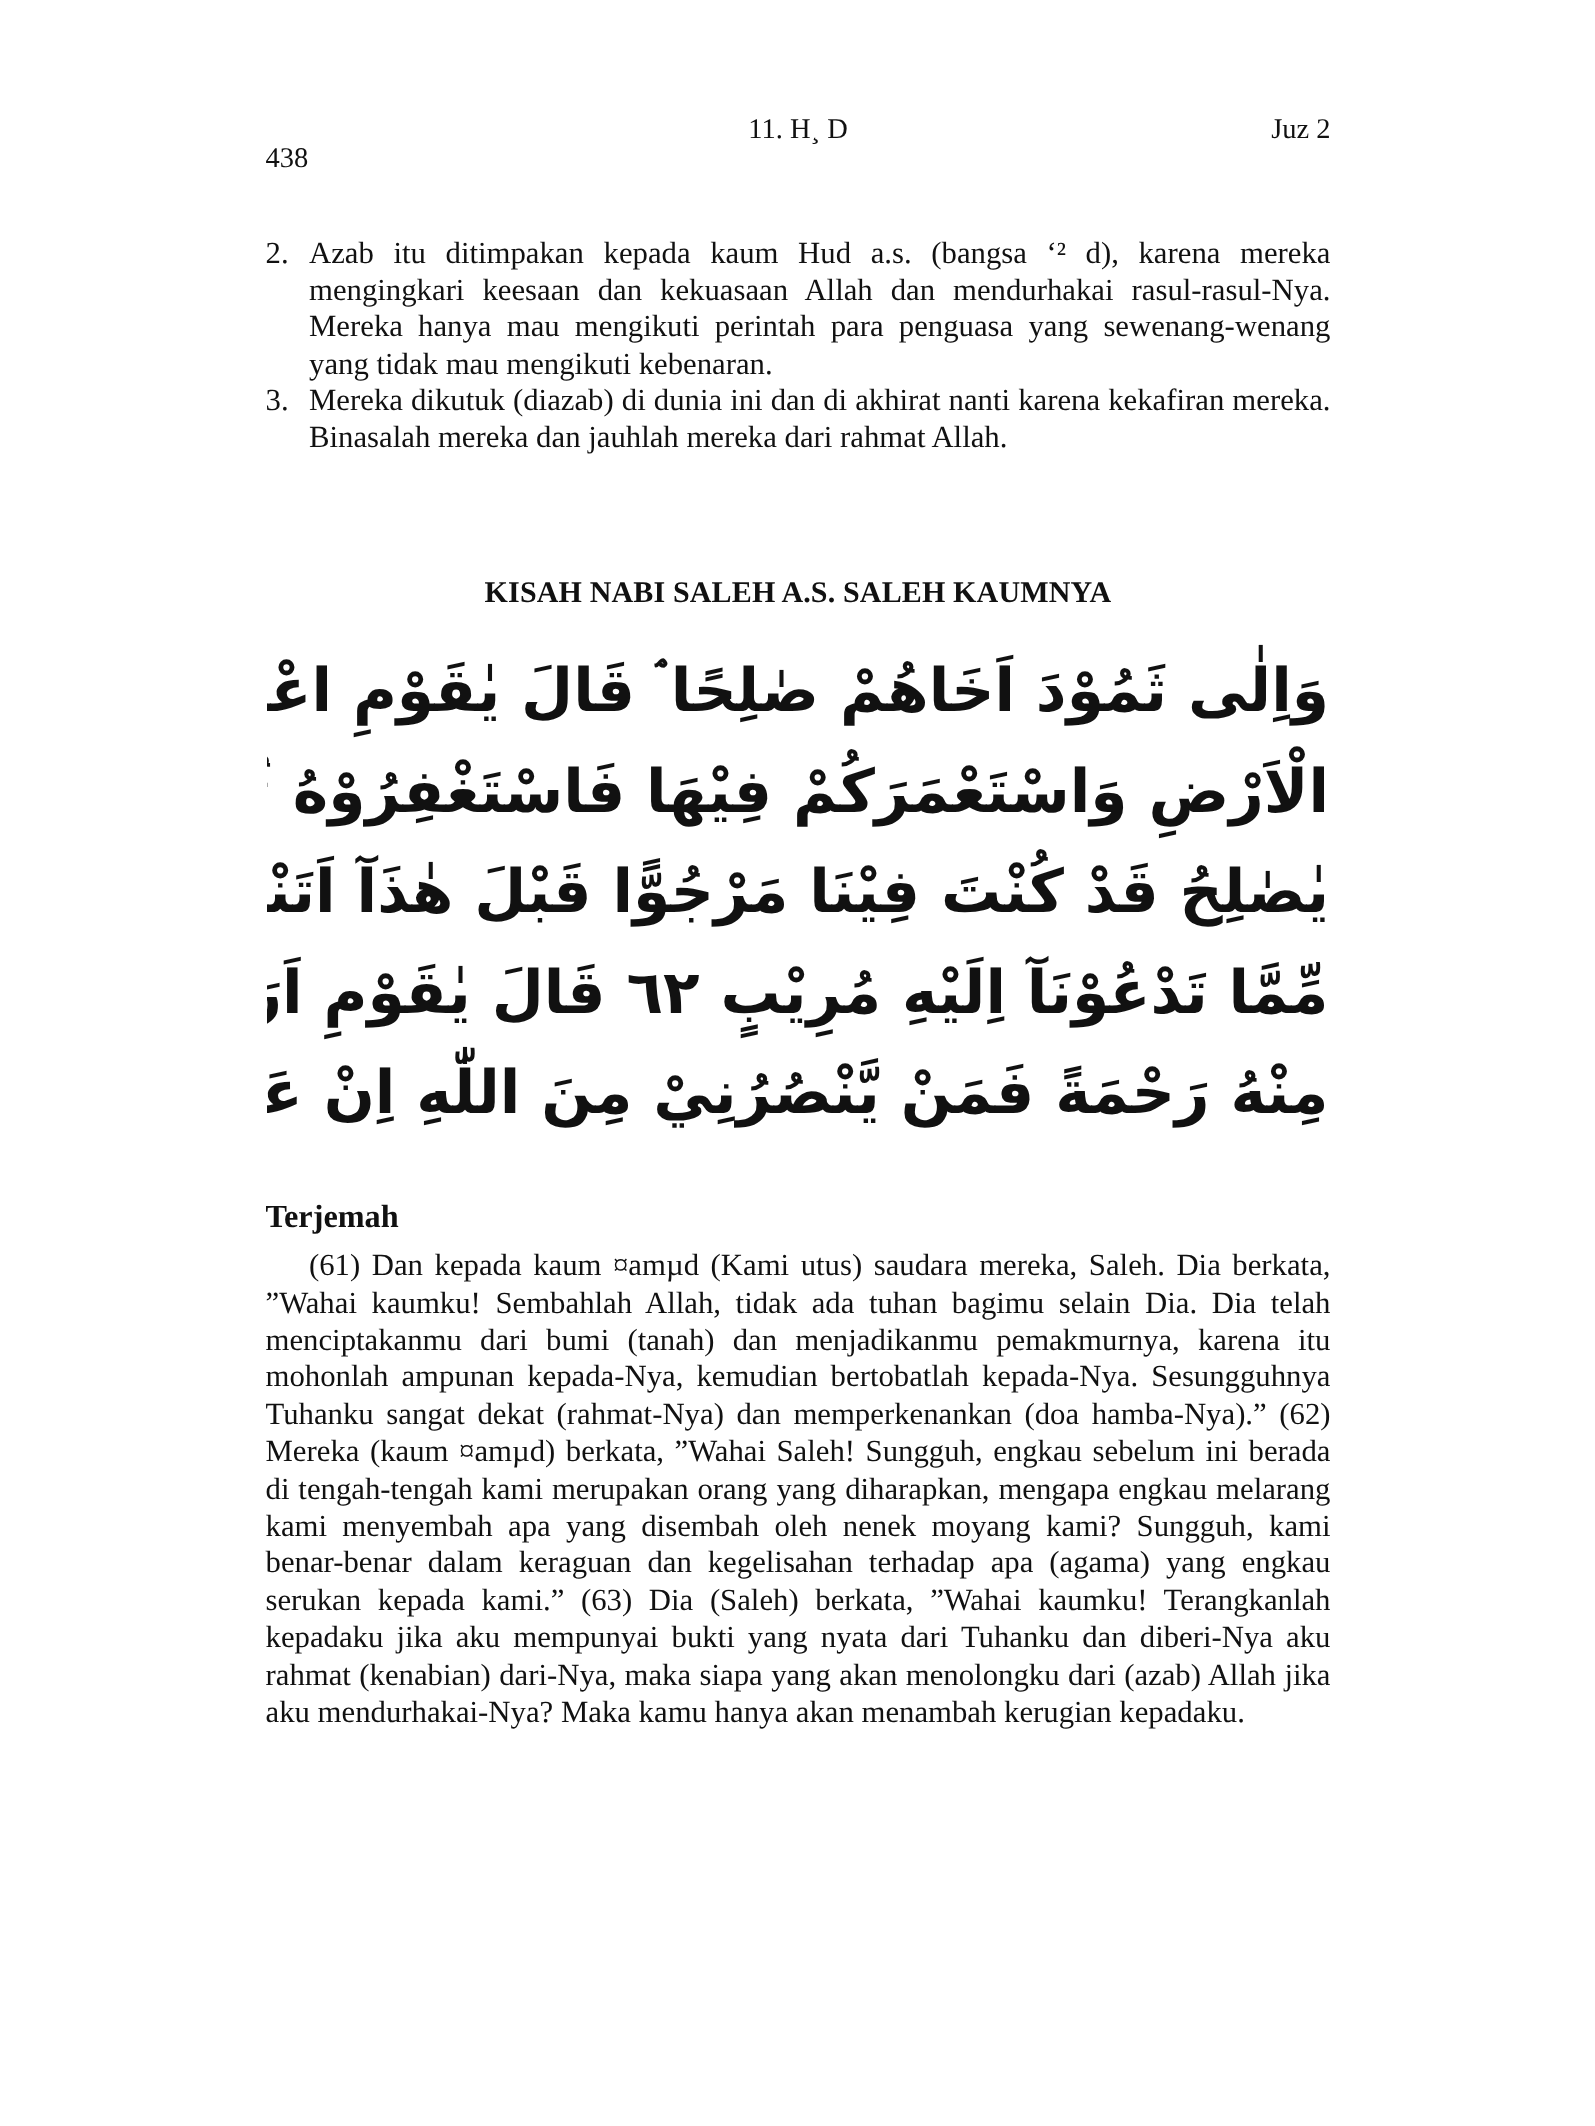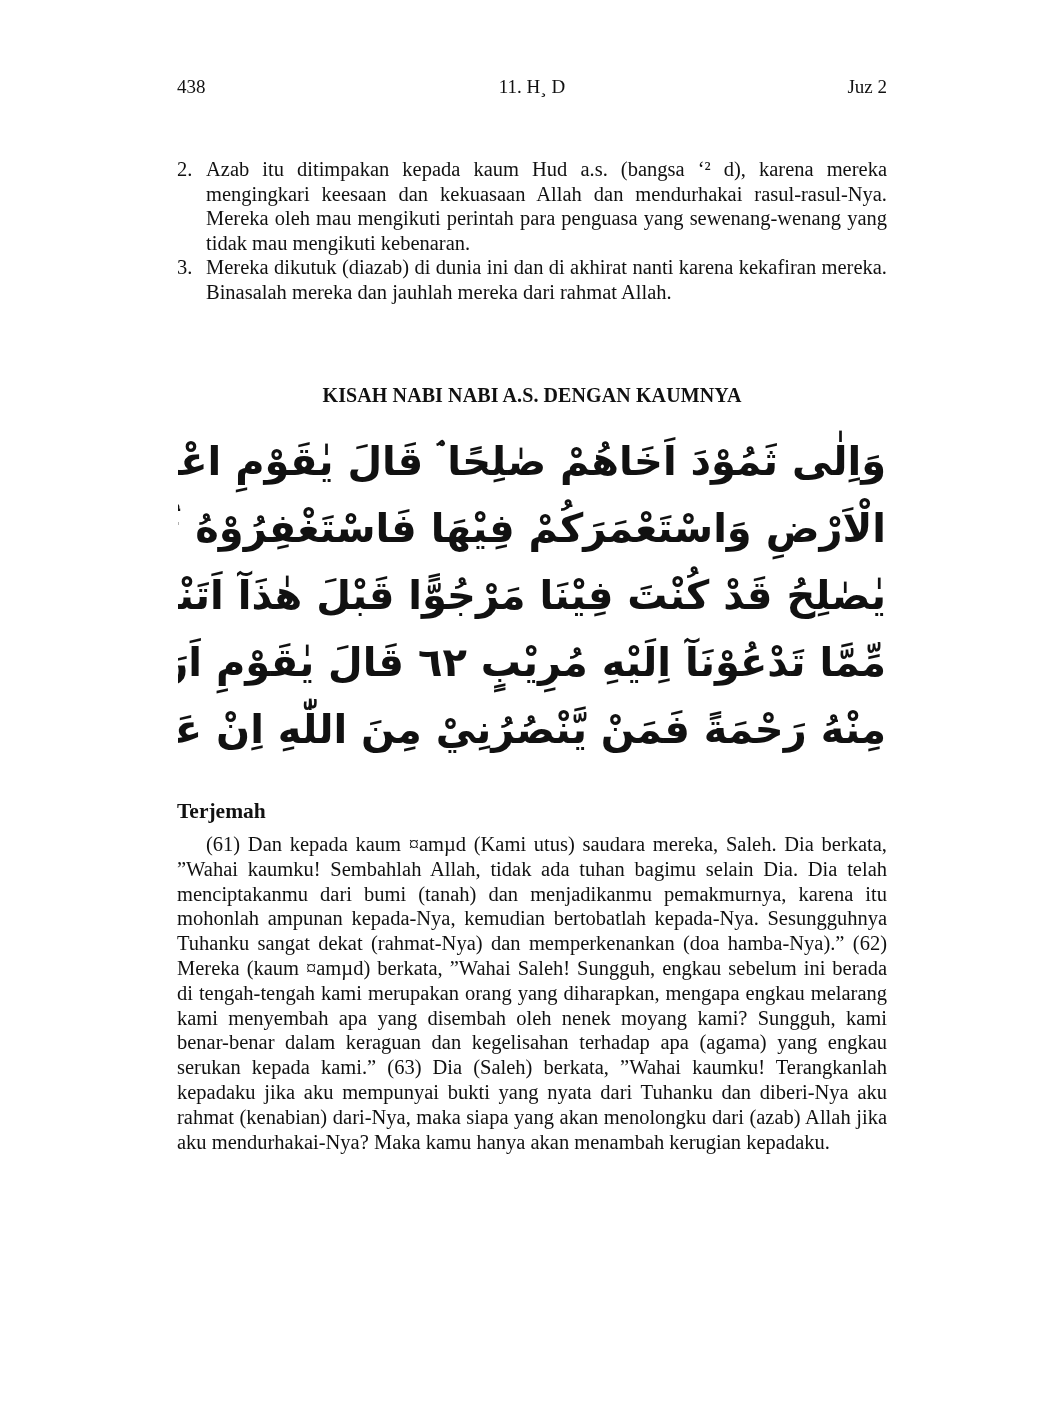--- a/index.html
+++ b/index.html
@@ -1,20 +1,20 @@
 <!DOCTYPE html>
 <html><head>
 <meta charset="utf-8">
 <style>
   html, body { margin: 0; padding: 0; background: #ffffff; }
   body { width: 1063px; height: 1417px; position: relative; overflow: hidden; color: #111; font-family: "Liberation Serif", serif; }
   .page { position: absolute; left: 0; top: 0; width: 1063px; height: 1417px; }
   .running-head { position: absolute; top: 76px; left: 177px; width: 710px; height: 24px; font-size: 19px; }
   .running-head span { position: absolute; top: 0; }
-  .rh-left { left: 0; }
+  .rh-left { left: 0; margin-top: 19px; }
   .rh-center { left: 0; width: 710px; text-align: center; }
   .rh-right { right: 0; }
   .list { position: absolute; top: 157px; left: 177px; width: 710px; font-size: 20.5px; line-height: 24.5px; }
   .list-item { position: relative; padding-left: 29px; text-align: justify; }
   .list-item .num { position: absolute; left: 0; top: 0; }
   .title { position: absolute; top: 384px; left: 177px; width: 710px; text-align: center; font-weight: bold; font-size: 20px; letter-spacing: 0.1px; }
   .arabic { position: absolute; top: 428px; left: 178px; width: 708px; direction: rtl; font-family: "DejaVu Sans", sans-serif; font-size: 40px; font-weight: bold; line-height: 67px; text-align: justify; text-align-last: right; }
   .arabic .line { display: block; white-space: nowrap; overflow: hidden; text-align: justify; text-align-last: justify; }
   .section-heading { position: absolute; top: 799px; left: 177px; font-weight: bold; font-size: 21.5px; text-align: center; }
   .translation { position: absolute; top: 832px; left: 177px; width: 710px; font-size: 20.5px; line-height: 24.8px; text-align: justify; text-indent: 29px; }
@@ -26,29 +26,29 @@
 
   <div class="running-head">
     <span class="rh-left">438</span>
     <span class="rh-center">11. H¸ D</span>
     <span class="rh-right">Juz 2</span>
   </div>
 
   <div class="list">
     <div class="list-item">
       <span class="num">2.</span>
-      <span>Azab itu ditimpakan kepada kaum Hud a.s. (bangsa ‘² d), karena mereka mengingkari keesaan dan kekuasaan Allah dan mendurhakai rasul-rasul-Nya. Mereka oleh mau mengikuti perintah para penguasa yang sewenang-wenang yang tidak mau mengikuti kebenaran.</span>
+      <span>Azab itu ditimpakan kepada kaum Hud a.s. (bangsa ‘² d), karena mereka mengingkari keesaan dan kekuasaan Allah dan mendurhakai rasul-rasul-Nya. Mereka hanya mau mengikuti perintah para penguasa yang sewenang-wenang yang tidak mau mengikuti kebenaran.</span>
     </div>
     <div class="list-item">
       <span class="num">3.</span>
       <span>Mereka dikutuk (diazab) di dunia ini dan di akhirat nanti karena kekafiran mereka. Binasalah mereka dan jauhlah mereka dari rahmat Allah.</span>
     </div>
   </div>
 
-  <div class="title">KISAH NABI NABI A.S. DENGAN KAUMNYA</div>
+  <div class="title">KISAH NABI SALEH A.S. SALEH KAUMNYA</div>
 
   <div class="arabic">
     <span class="line">وَاِلٰى ثَمُوْدَ اَخَاهُمْ صٰلِحًا ۘ قَالَ يٰقَوْمِ اعْبُدُوا اللّٰهَ مَا لَكُمْ مِّنْ اِلٰهٍ غَيْرُهٗ ۗهُوَ اَنْشَاَكُمْ مِّنَ</span>
     <span class="line">الْاَرْضِ وَاسْتَعْمَرَكُمْ فِيْهَا فَاسْتَغْفِرُوْهُ ثُمَّ تُوْبُوْٓا اِلَيْهِ ۗاِنَّ رَبِّيْ قَرِيْبٌ مُّجِيْبٌ ٦١ قَالُوْا</span>
     <span class="line">يٰصٰلِحُ قَدْ كُنْتَ فِيْنَا مَرْجُوًّا قَبْلَ هٰذَآ اَتَنْهٰىنَآ اَنْ نَّعْبُدَ مَا يَعْبُدُ اٰبَاۤؤُنَا وَاِنَّنَا لَفِيْ شَكٍّ</span>
     <span class="line">مِّمَّا تَدْعُوْنَآ اِلَيْهِ مُرِيْبٍ ٦٢ قَالَ يٰقَوْمِ اَرَءَيْتُمْ اِنْ كُنْتُ عَلٰى بَيِّنَةٍ مِّنْ رَّبِّيْ وَاٰتٰىنِيْ</span>
     <span class="line">مِنْهُ رَحْمَةً فَمَنْ يَّنْصُرُنِيْ مِنَ اللّٰهِ اِنْ عَصَيْتُهٗ ۗفَمَا تَزِيْدُوْنَنِيْ غَيْرَ تَخْسِيْرٍ ٦٣</span>
   </div>
 
   <div class="section-heading">Terjemah</div>

